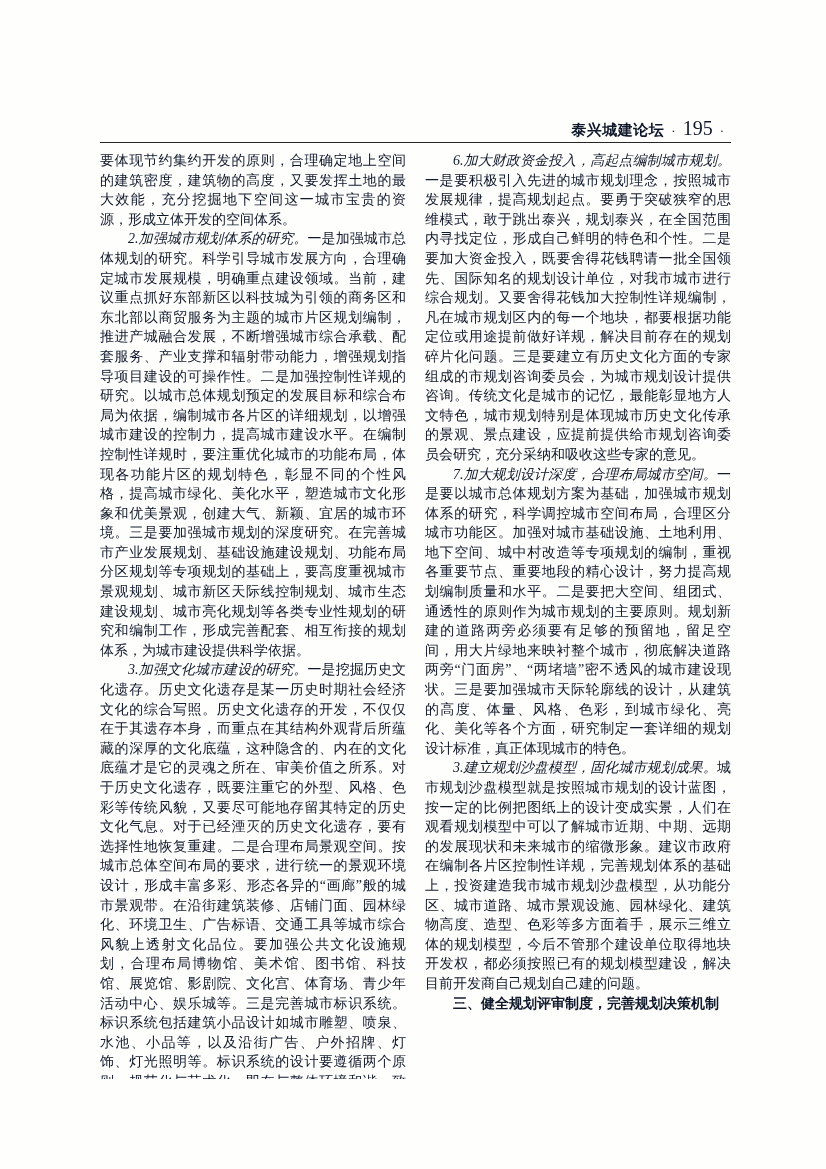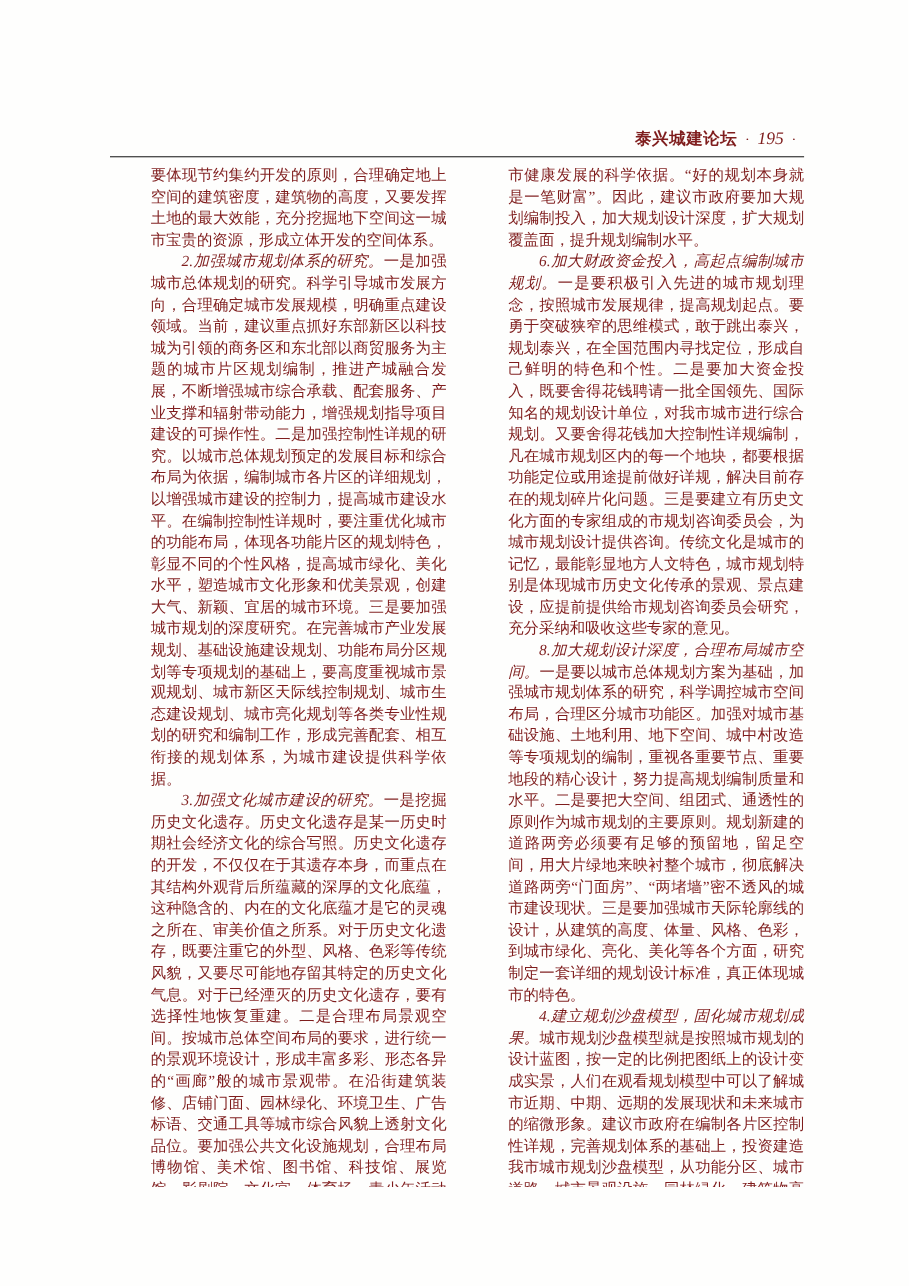--- a/index.html
+++ b/index.html
@@ -1,46 +1,46 @@
 <!DOCTYPE html>
 <html lang="zh"><head>
 <meta charset="utf-8">
 <style>
   html,body { margin:0; padding:0; background:#ffffff; }
   .page {
     position:relative;
     width:826px; height:1169px;
     background:#fefefdff;
     font-family:"Liberation Serif","DejaVu Serif",serif;
-    color:#7f1d1d;
+    color:#0f172a;
     overflow:hidden;
   }
   .content {
     position:absolute; left:100px; top:117px; width:631px;
   }
   .header-row {
     display:flex; justify-content:flex-end; align-items:baseline;
     height:22px;
   }
   .journal-title {
     font-family:"Liberation Sans","DejaVu Sans",sans-serif;
     font-weight:bold; font-size:15px; letter-spacing:0.5px;
   }
   .header-dot { font-size:13px; margin:0 7px; }
-  .page-number { font-size:16px; font-family:"Liberation Serif",serif;font-style:italic; }
+  .page-number { font-size:20px; font-family:"Liberation Serif",serif; }
   .rule {
     border:none; border-top:1.6px solid #262626;
     margin:3px 0 0 0; height:0;
   }
   .columns {
     display:flex; gap:19px; margin-top:8px;
     height:928px; overflow:hidden;
   }
   .col { width:306px; font-size:14px; line-height:19.6px;
-         text-align:justify; text-justify:inter-character;margin-left:37px; }
+         text-align:justify; text-justify:inter-character; }
   .col p, .col h3 { margin:0; padding:0; }
   .indent { text-indent:2em; }
   .lead { }
   .heading {
     font-family:"Liberation Sans","DejaVu Sans",sans-serif;
     font-weight:bold; font-size:14px; line-height:19.6px;
     text-indent:2em;
   }
 </style>
 </head>
@@ -61,23 +61,22 @@
     <div class="columns">
 
       <div class="col">
         <p>要体现节约集约开发的原则，合理确定地上空间的建筑密度，建筑物的高度，又要发挥土地的最大效能，充分挖掘地下空间这一城市宝贵的资源，形成立体开发的空间体系。</p>
         <p class="indent"><i class="lead">2.加强城市规划体系的研究。</i><span>一是加强城市总体规划的研究。科学引导城市发展方向，合理确定城市发展规模，明确重点建设领域。当前，建议重点抓好东部新区以科技城为引领的商务区和东北部以商贸服务为主题的城市片区规划编制，推进产城融合发展，不断增强城市综合承载、配套服务、产业支撑和辐射带动能力，增强规划指导项目建设的可操作性。二是加强控制性详规的研究。以城市总体规划预定的发展目标和综合布局为依据，编制城市各片区的详细规划，以增强城市建设的控制力，提高城市建设水平。在编制控制性详规时，要注重优化城市的功能布局，体现各功能片区的规划特色，彰显不同的个性风格，提高城市绿化、美化水平，塑造城市文化形象和优美景观，创建大气、新颖、宜居的城市环境。三是要加强城市规划的深度研究。在完善城市产业发展规划、基础设施建设规划、功能布局分区规划等专项规划的基础上，要高度重视城市景观规划、城市新区天际线控制规划、城市生态建设规划、城市亮化规划等各类专业性规划的研究和编制工作，形成完善配套、相互衔接的规划体系，为城市建设提供科学依据。</span></p>
         <p class="indent"><i class="lead">3.加强文化城市建设的研究。</i><span>一是挖掘历史文化遗存。历史文化遗存是某一历史时期社会经济文化的综合写照。历史文化遗存的开发，不仅仅在于其遗存本身，而重点在其结构外观背后所蕴藏的深厚的文化底蕴，这种隐含的、内在的文化底蕴才是它的灵魂之所在、审美价值之所系。对于历史文化遗存，既要注重它的外型、风格、色彩等传统风貌，又要尽可能地存留其特定的历史文化气息。对于已经湮灭的历史文化遗存，要有选择性地恢复重建。二是合理布局景观空间。按城市总体空间布局的要求，进行统一的景观环境设计，形成丰富多彩、形态各异的“画廊”般的城市景观带。在沿街建筑装修、店铺门面、园林绿化、环境卫生、广告标语、交通工具等城市综合风貌上透射文化品位。要加强公共文化设施规划，合理布局博物馆、美术馆、图书馆、科技馆、展览馆、影剧院、文化宫、体育场、青少年活动中心、娱乐城等。三是完善城市标识系统。标识系统包括建筑小品设计如城市雕塑、喷泉、水池、小品等，以及沿街广告、户外招牌、灯饰、灯光照明等。标识系统的设计要遵循两个原则：规范化与艺术化，即在与整体环境和谐一致的基础上充分发挥艺术的想象力和感染力，营造视觉景观的美感和文化氛围。</span></p>
 
       </div>
 
       <div class="col">
-        <p>市健康发展的科学依据。“好的规划本身就是一笔财富”。因此，建议市政府要加大规划编制投入，加大规划设计深度，扩大规划覆盖面，提升规划编制水平。</p>
         <p class="indent"><i class="lead">6.加大财政资金投入，高起点编制城市规划。</i><span>一是要积极引入先进的城市规划理念，按照城市发展规律，提高规划起点。要勇于突破狭窄的思维模式，敢于跳出泰兴，规划泰兴，在全国范围内寻找定位，形成自己鲜明的特色和个性。二是要加大资金投入，既要舍得花钱聘请一批全国领先、国际知名的规划设计单位，对我市城市进行综合规划。又要舍得花钱加大控制性详规编制，凡在城市规划区内的每一个地块，都要根据功能定位或用途提前做好详规，解决目前存在的规划碎片化问题。三是要建立有历史文化方面的专家组成的市规划咨询委员会，为城市规划设计提供咨询。传统文化是城市的记忆，最能彰显地方人文特色，城市规划特别是体现城市历史文化传承的景观、景点建设，应提前提供给市规划咨询委员会研究，充分采纳和吸收这些专家的意见。</span></p>
-        <p class="indent"><i class="lead">8.加大规划设计深度，合理布局城市空间。</i><span>一是要以城市总体规划方案为基础，加强城市规划体系的研究，科学调控城市空间布局，合理区分城市功能区。加强对城市基础设施、土地利用、地下空间、城中村改造等专项规划的编制，重视各重要节点、重要地段的精心设计，努力提高规划编制质量和水平。二是要把大空间、组团式、通透性的原则作为城市规划的主要原则。规划新建的道路两旁必须要有足够的预留地，留足空间，用大片绿地来映衬整个城市，彻底解决道路两旁“门面房”、“两堵墙”密不透风的城市建设现状。三是要加强城市天际轮廓线的设计，从建筑的高度、体量、风格、色彩，到城市绿化、亮化、美化等各个方面，研究制定一套详细的规划设计标准，真正体现城市的特色。</span></p>
-        <p class="indent"><i class="lead">4.建立规划沙盘模型，固化城市规划成果。</i><span>城市规划沙盘模型就是按照城市规划的设计蓝图，按一定的比例把图纸上的设计变成实景，人们在观看规划模型中可以了解城市近期、中期、远期的发展现状和未来城市的缩微形象。建议市政府在编制各片区控制性详规，完善规划体系的基础上，投资建造我市城市规划沙盘模型，从功能分区、城市道路、城市景观设施、园林绿化、建筑物高度、造型、色彩等多方面着手，展示三维立体的规划模型，今后不管那个建设单位取得地块开发权，都必须按照已有的规划模型建设，解决目前开发商自己规划自己建的问题。</span></p>
+        <p class="indent"><i class="lead">7.加大规划设计深度，合理布局城市空间。</i><span>一是要以城市总体规划方案为基础，加强城市规划体系的研究，科学调控城市空间布局，合理区分城市功能区。加强对城市基础设施、土地利用、地下空间、城中村改造等专项规划的编制，重视各重要节点、重要地段的精心设计，努力提高规划编制质量和水平。二是要把大空间、组团式、通透性的原则作为城市规划的主要原则。规划新建的道路两旁必须要有足够的预留地，留足空间，用大片绿地来映衬整个城市，彻底解决道路两旁“门面房”、“两堵墙”密不透风的城市建设现状。三是要加强城市天际轮廓线的设计，从建筑的高度、体量、风格、色彩，到城市绿化、亮化、美化等各个方面，研究制定一套详细的规划设计标准，真正体现城市的特色。</span></p>
+        <p class="indent"><i class="lead">3.建立规划沙盘模型，固化城市规划成果。</i><span>城市规划沙盘模型就是按照城市规划的设计蓝图，按一定的比例把图纸上的设计变成实景，人们在观看规划模型中可以了解城市近期、中期、远期的发展现状和未来城市的缩微形象。建议市政府在编制各片区控制性详规，完善规划体系的基础上，投资建造我市城市规划沙盘模型，从功能分区、城市道路、城市景观设施、园林绿化、建筑物高度、造型、色彩等多方面着手，展示三维立体的规划模型，今后不管那个建设单位取得地块开发权，都必须按照已有的规划模型建设，解决目前开发商自己规划自己建的问题。</span></p>
         <h3 class="heading">三、健全规划评审制度，完善规划决策机制</h3>
 
       </div>
 
     </div>
   </div>
 </div>
 
 </body></html>

